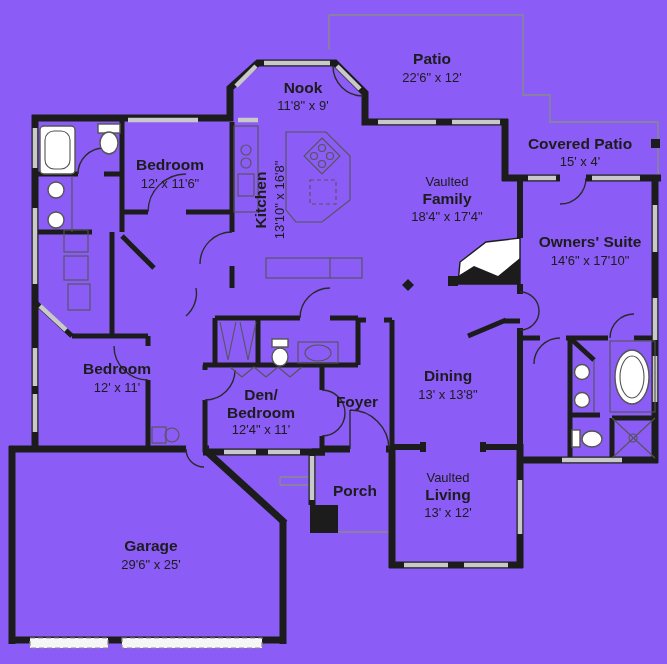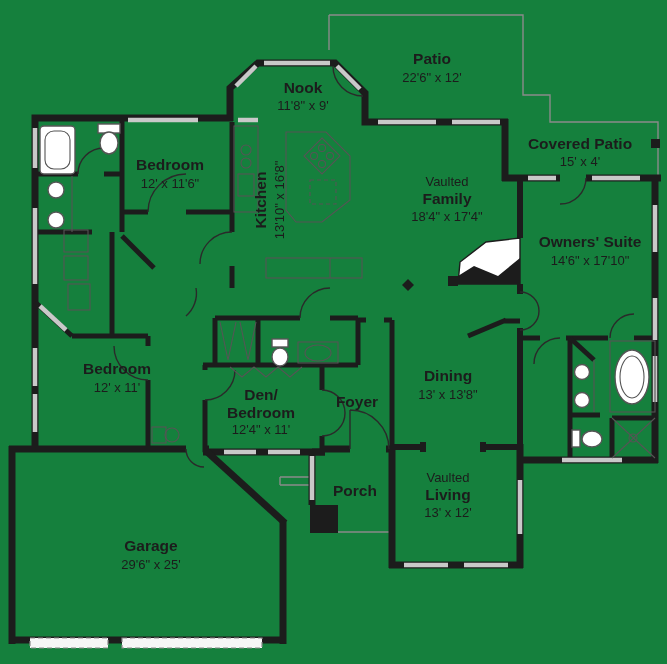--- a/index.html
+++ b/index.html
@@ -1,16 +1,16 @@
 <!DOCTYPE html>
 <html><head>
 <meta charset="utf-8">
 <style>
   html,body{margin:0;padding:0;background:#ffffff;}
-  .stage{position:relative;width:667px;height:664px;background:#15803d;overflow:hidden;
+  .stage{position:relative;width:667px;height:664px;background:#8b5cf6;overflow:hidden;
          font-family:"Liberation Sans",sans-serif;}
   svg{position:absolute;left:0;top:0;}
   .wall-ext{fill:none;stroke:#1c1c1c;stroke-width:7;stroke-linecap:butt;stroke-linejoin:miter;}
   .wall-int{fill:none;stroke:#1c1c1c;stroke-width:5;stroke-linecap:butt;}
   .wall-med{fill:none;stroke:#1c1c1c;stroke-width:6;stroke-linecap:butt;}
   .win{fill:none;stroke:#c9c9c9;stroke-width:4.5;stroke-linecap:butt;}
   .thin{fill:none;stroke:#8a8a8a;stroke-width:1.4;}
   .fix{fill:#ffffff;stroke:#555555;stroke-width:1.4;}
   .fixl{fill:none;stroke:#555555;stroke-width:1.1;}
   .arc{fill:none;stroke:#2a2a2a;stroke-width:1.4;}

